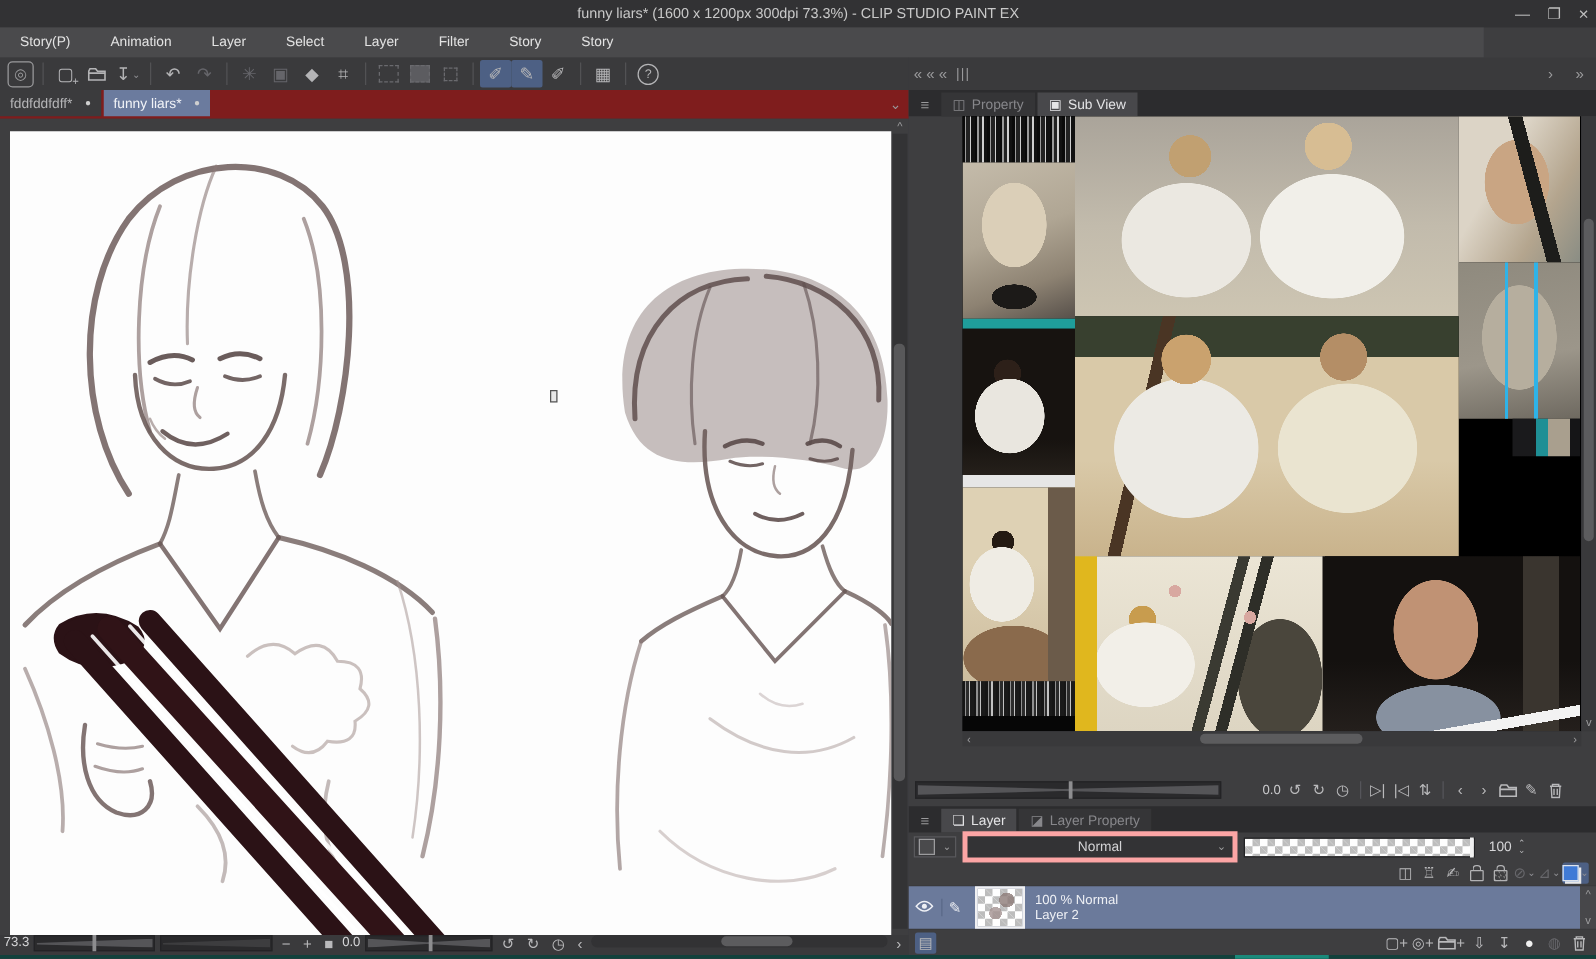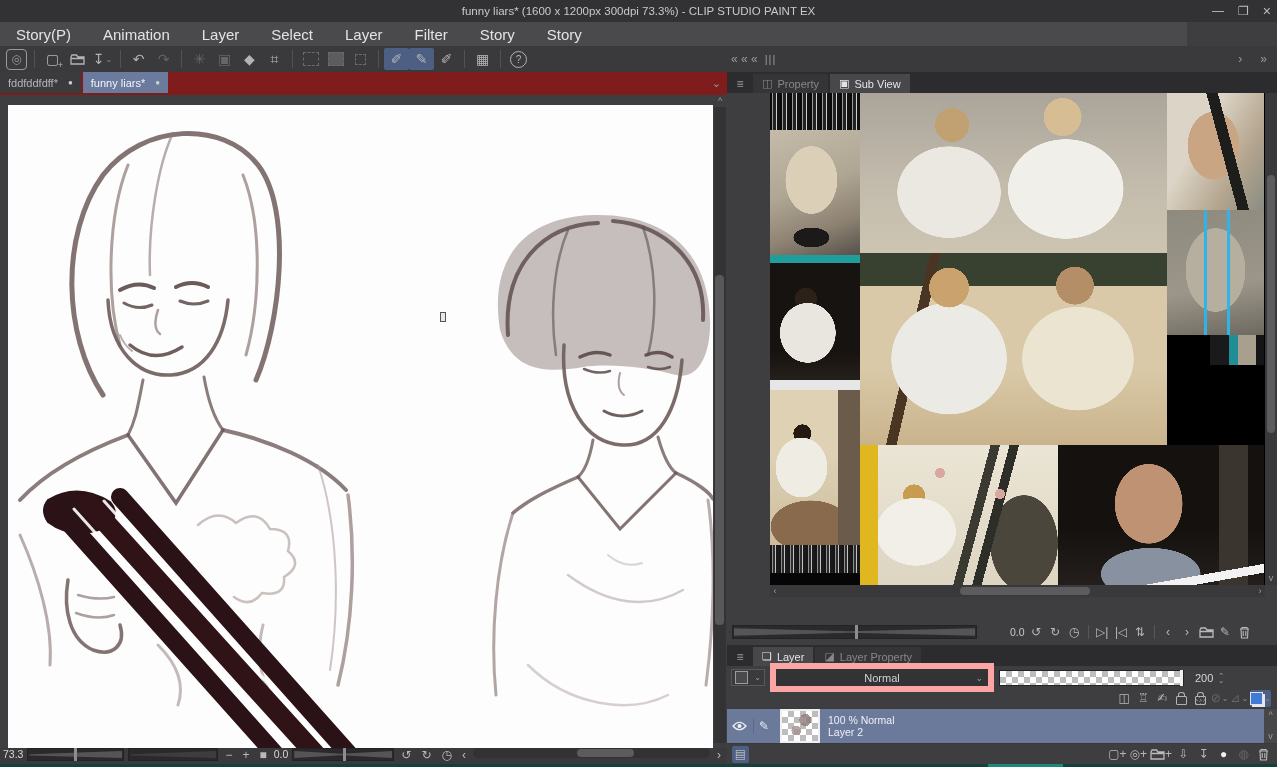--- a/index.html
+++ b/index.html
@@ -6,21 +6,21 @@
     background:#3e3e40;font-family:"Liberation Sans","DejaVu Sans",sans-serif;
     -webkit-font-smoothing:antialiased;}
   .abs{position:absolute;}
   
   #titlebar{left:0;top:0;width:1277px;height:22px;background:#323234;display:flex;
     align-items:center;justify-content:center;color:#c9c9c9;font-size:11.5px;}
   #win-controls{position:absolute;right:6px;top:0;height:22px;display:flex;gap:14px;
     align-items:center;color:#bdbdbd;font-size:12px;}
   
   #menubar{left:0;top:22px;width:1187px;height:24px;background:#4a4a4c;display:flex;
-    align-items:center;color:#e3e3e3;font-size:15px;}
+    align-items:center;color:#e3e3e3;font-size:11px;}
   #menubar .mi{padding:0 16px;height:24px;display:flex;align-items:center;cursor:default;}
   
   #toolbar{left:0;top:46px;width:727px;height:26px;background:#3a3a3c;display:flex;
     align-items:center;padding-left:4px;box-sizing:border-box;}
   .tb{width:25px;height:22px;display:flex;align-items:center;justify-content:center;
     color:#b4b4b6;font-size:14px;border-radius:2px;position:relative;}
   .tb.dim{color:#65656a;}
   .tb .plus{position:absolute;right:2px;bottom:0;font-size:9px;color:#b4b4b6;}
   .tbsep{width:1px;height:18px;background:#525254;margin:0 5px;}
   .logo-box{width:19px;height:19px;border:1.5px solid #9a9a9c;border-radius:4px;
@@ -79,21 +79,21 @@
   .ico{min-width:17px;height:17px;display:flex;align-items:center;justify-content:center;
     color:#b9b9bb;font-size:12px;border-radius:2px;position:relative;}
   .ico.dim{color:#68686c;}
   .vsep{width:1px;height:14px;background:#55555a;margin:0 3px;}
   
   #blend-row{left:0;top:595px;width:550px;height:21px;display:flex;align-items:center;gap:5px;
     padding:0 4px;box-sizing:border-box;}
   #palette-color-btn{width:34px;height:17px;border:1px solid #59595c;background:#3a3a3c;
     display:flex;align-items:center;justify-content:space-between;padding:0 3px;box-sizing:border-box;}
   #palette-color-btn .sq{width:11px;height:11px;border:1px solid #9c9c9e;background:#4a4a4c;}
-  #blend-select{width:212px;height:17px;border:6px solid #fca5a5;background:#333335;color:#d2d2d4;
+  #blend-select{width:212px;height:17px;border:4px solid #fca5a5;background:#333335;color:#d2d2d4;
     font-size:11px;display:flex;align-items:center;justify-content:center;position:relative;}
   #blend-select .chev{position:absolute;right:5px;font-size:9px;color:#a0a0a2;}
   .checker{background-image:linear-gradient(45deg,#bdbdbd 25%,transparent 25%,transparent 75%,#bdbdbd 75%),
     linear-gradient(45deg,#bdbdbd 25%,#fff 25%,#fff 75%,#bdbdbd 75%);
     background-size:12px 12px;background-position:0 0,6px 6px;}
   #opacity-slider{position:relative;width:183px;height:14px;border:1px solid #232325;}
   #opacity-slider .handle{position:absolute;right:0px;top:-1px;bottom:-1px;width:3px;background:#efefef;}
   #opacity-val{color:#d6d6d8;font-size:11px;margin-left:6px;}
   .spinner{display:flex;flex-direction:column;font-size:7px;color:#b0b0b2;line-height:5px;}
   #layer-tools{left:0;top:616px;width:550px;height:20px;display:flex;align-items:center;
@@ -393,21 +393,21 @@
       <span class="sq"></span>
       <span style="font-size:8px;color:#a0a0a2">⌄</span>
     </div>
     <div id="blend-select">
       <span>Normal</span>
       <span class="chev">⌄</span>
     </div>
     <div id="opacity-slider" class="checker">
       <div class="handle"></div>
     </div>
-    <span id="opacity-val">200</span>
+    <span id="opacity-val">100</span>
     <span class="spinner">
         <span>⌃</span>
         <span>⌄</span>
       </span>
   </div>
   <div id="layer-tools" class="abs">
       <span class="ico">◫</span>
       <span class="ico">♖</span>
       <span class="ico">✍</span>
       <span class="ico">

